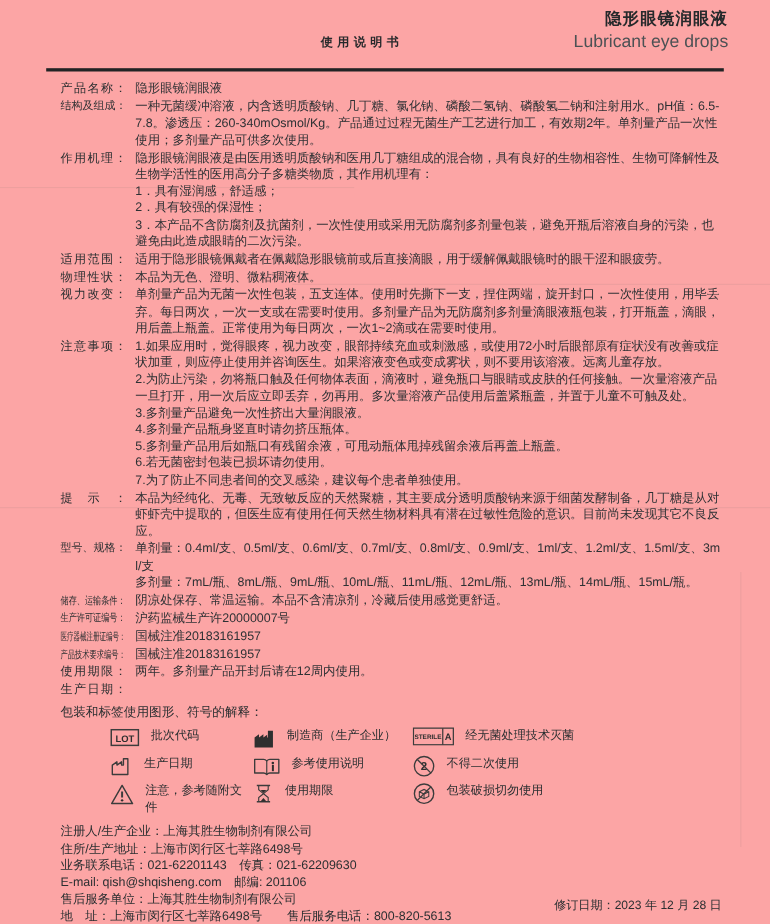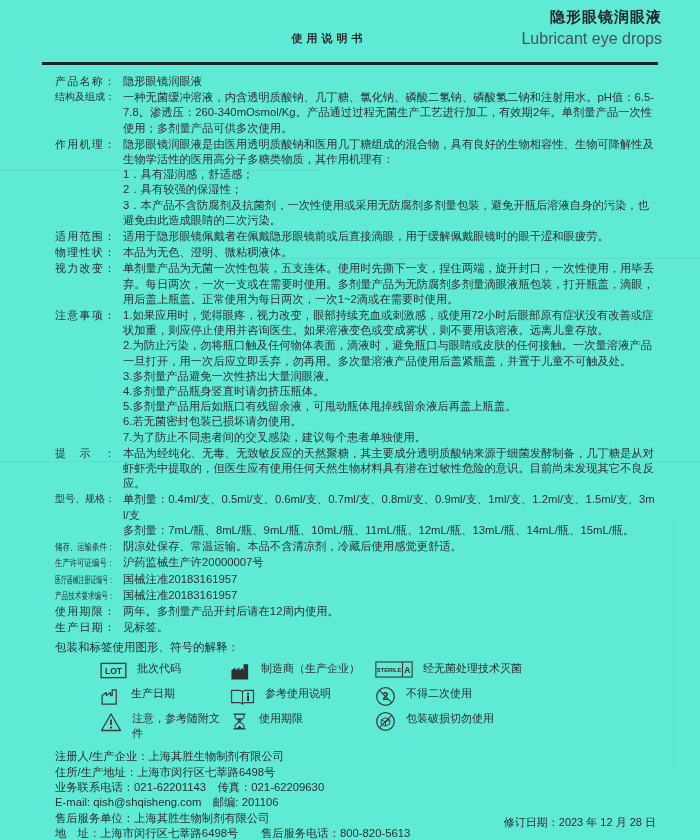--- a/index.html
+++ b/index.html
@@ -1,18 +1,18 @@
 <!DOCTYPE html>
 <html><head>
 <meta charset="utf-8">
 <style>
   html,body{margin:0;padding:0;background:#e8e8e6;}
   .page{
     position:relative;width:700px;height:840px;margin:0 auto;
-    background:#5eead4;overflow:hidden;color:#2e3134;
+    background:#fca5a5;overflow:hidden;color:#2e3134;
     font-family:"Liberation Sans","DejaVu Sans",sans-serif;
   }
   
   .crease{position:absolute;background:rgba(110,110,100,0.10);pointer-events:none;}
   .crease.h1{left:0;top:170px;width:46%;height:1px;}
   .crease.h2{right:0;top:258px;width:62%;height:1px;}
   .crease.h3{left:0;top:461px;width:100%;height:1px;}
   .crease.v1{right:26px;top:520px;width:1px;height:250px;}
 
   .head-right{position:absolute;top:8px;right:38px;text-align:right;}
@@ -129,21 +129,20 @@
     <div class="row">
       <div class="row-label cond c9">产品技术要求编号：</div>
       <div class="row-content">国械注准20183161957</div>
     </div>
     <div class="row">
       <div class="row-label">使用期限：</div>
       <div class="row-content">两年。多剂量产品开封后请在12周内使用。</div>
     </div>
     <div class="row">
       <div class="row-label">生产日期：</div>
-      <div class="row-content">见标签。</div>
     </div>
 
     <div class="sym-heading">包装和标签使用图形、符号的解释：</div>
 
     <div class="sym-grid">
       <div class="sym-item">
         <svg viewBox="0 0 28 20" width="27" height="19">
           <rect x="1" y="2.5" width="26" height="15" fill="none" stroke="#3c3c3c" stroke-width="1.4"></rect>
           <text x="14" y="13.8" text-anchor="middle" font-size="9" font-weight="bold" fill="#2f2f2f">LOT</text>
         </svg>

